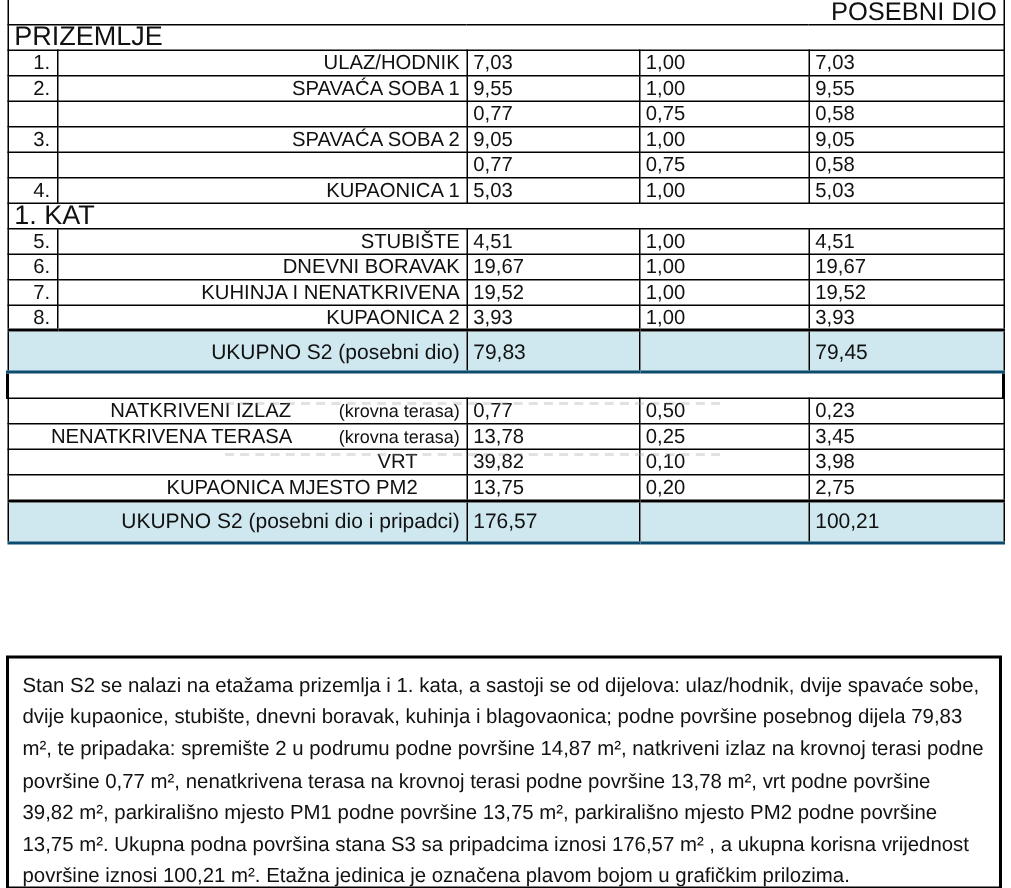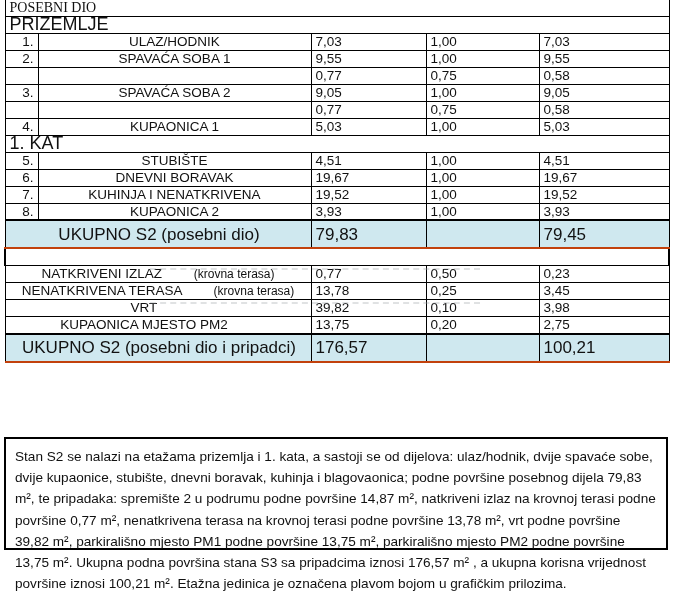--- a/index.html
+++ b/index.html
@@ -39,72 +39,71 @@
     vertical-align: middle;
   }
   
   col.c-num  { width: 33px; }
   col.c-name { width: 273px; }
   col.c-a    { width: 115px; }
   col.c-b    { width: 113px; }
   col.c-c    { width: 130px; }
 
   .num  { text-align: right; padding-right: 4px; }
-  .name { text-align: center; }
+  .name { text-align: right; }
   .val  { padding-right: 5px; }
 
   
   tr.banner td {
-    text-align: left;
+    text-align: right;
     border-left: 1px solid #000;
     border-right: 1px solid #000;
     border-top: 1px solid #000;
     border-bottom: 1px solid #000;
     height: 16px;
-    font-size: 14px;
-    font-family: Liberation Serif, serif;
+    font-size: 17px;
   }
   tr.banner-top td { border-top: none; }
 
   
   tr.floor td {
     text-align: left;
     height: 17px;
     font-size: 18px;
     margin-left: 32px;
   }
 
   
   tr.total td {
     background-color: #cfe8ef;
     height: 28px;
-    font-size: 17px;
+    font-size: 14px;
     border-top: 2px solid #000;
-    border-bottom: 2px solid #c2410c;
+    border-bottom: 2px solid #0c4a6e;
   }
   tr.total td.name { padding-left: 6px; }
   tr.thick-bot  > td { border-bottom: 2px solid #000; }
 
   .gap-row td {
     border: none;
     height: 7px;
     background: #fff;
   }
   .gap-row td.edge { border-left: 2px solid #000; border-right: 2px solid #000; }
 
   
   .sub { font-size: 12px; margin-left: 28px; }
 
   
   .note {
     position: absolute;
     left: 4px;
     top: 437px;
     width: 664px;
-    height: 113px;
+    height: 156px;
     border: 2px solid #000;
     padding: 7px 9px 4px 9px;
     font-size: 13.6px;
     line-height: 21.2px;
     text-align: left;
   }
   .note p { margin: 0; }
 
   
   .watermark {

